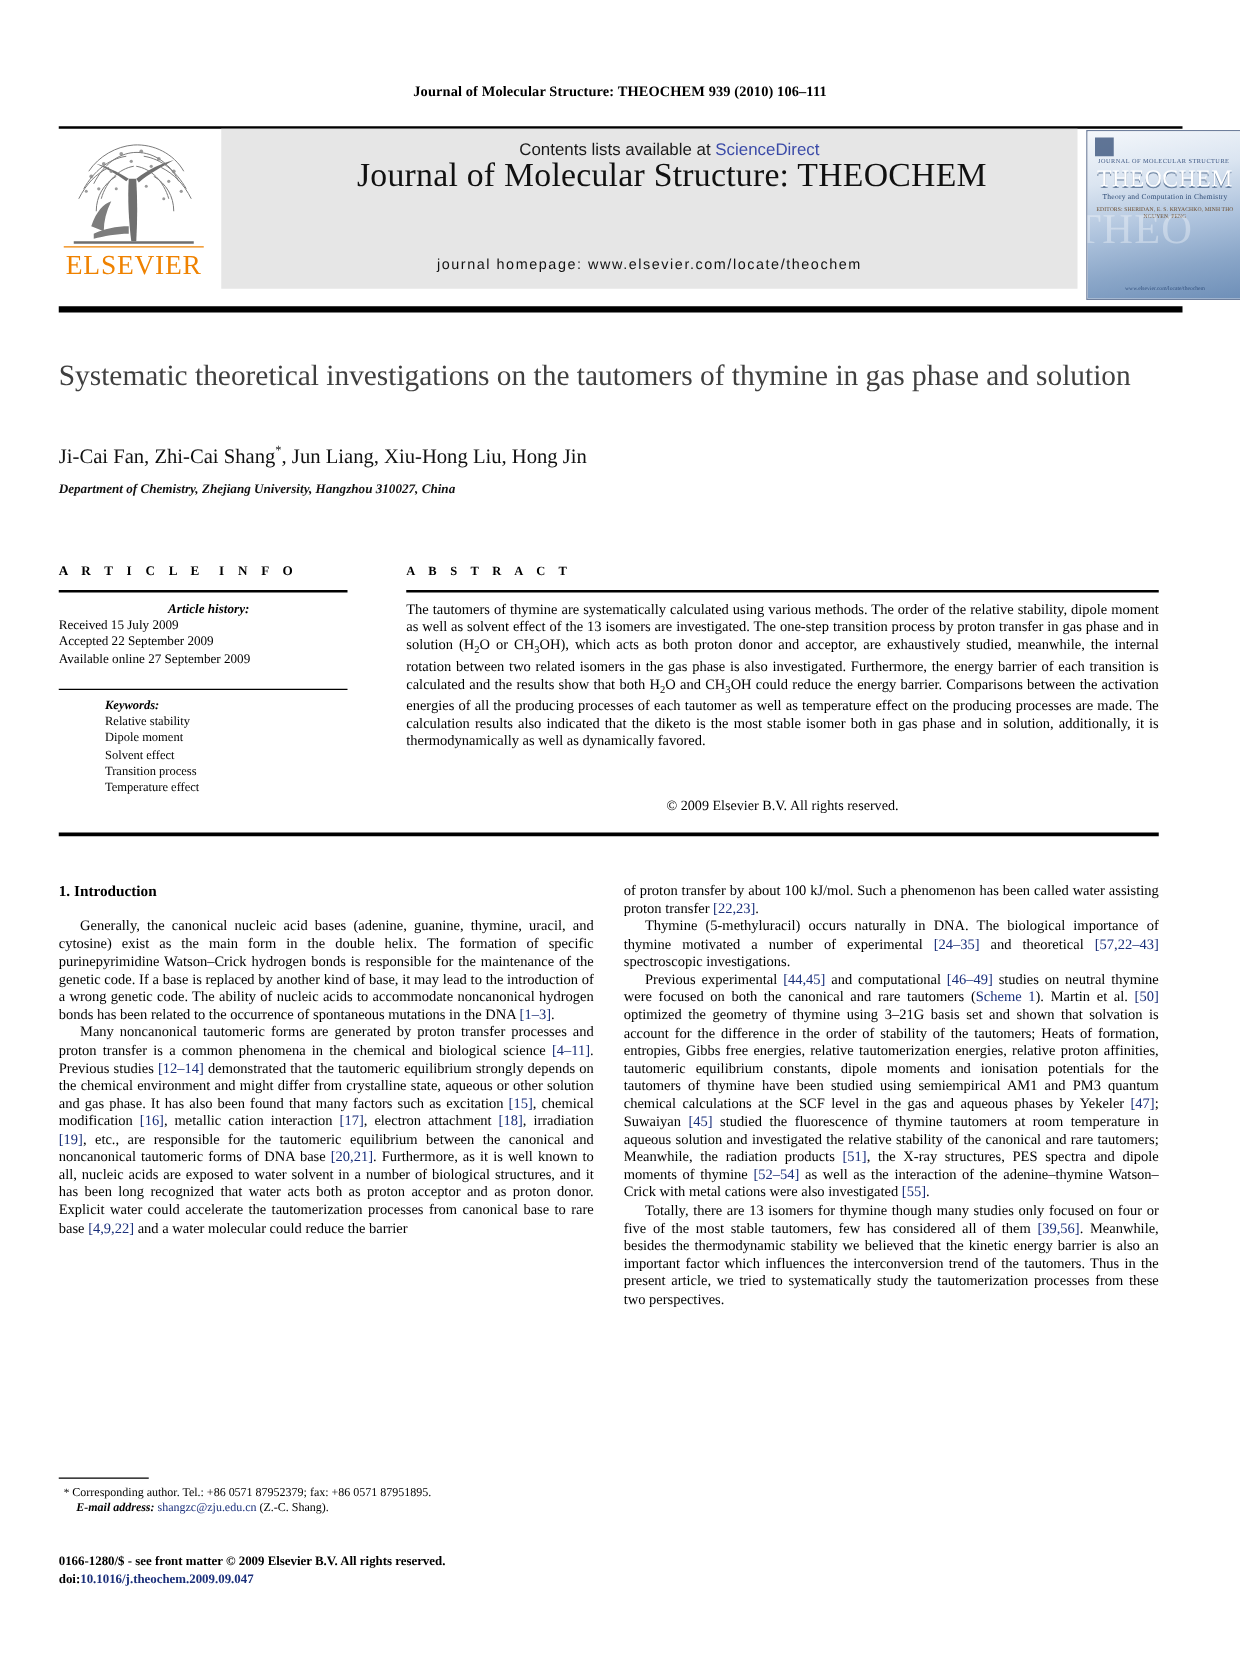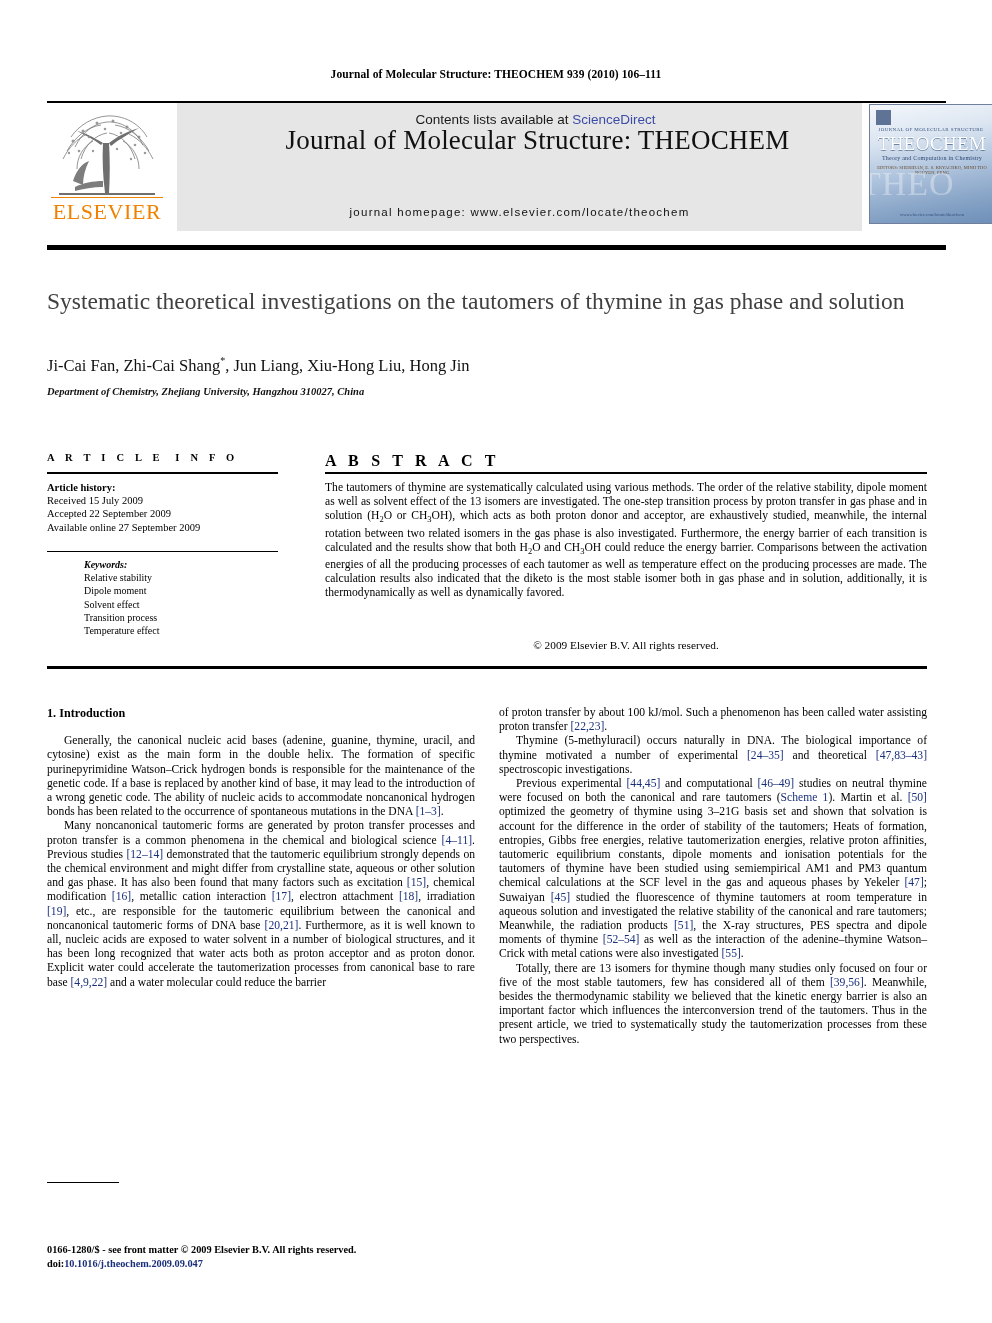--- a/index.html
+++ b/index.html
@@ -116,21 +116,21 @@
     left: 4px; top: 94px;
     width: 112px; height: 1px;
     background: #ef8200;
   }
 
   
   .cover {
     position: absolute;
     left: 822px; top: 1px;
     width: 124px;
-    height: 120px;
+    height: 136px;
     background: #ffffff;
     border: 1px solid #6f7f9c;
     box-sizing: border-box;
     overflow: hidden;
   }
   .cover-inner {
     position: absolute;
     left: 0; top: 0; right: 0; bottom: 0;
     background: linear-gradient(170deg,#f4f7fb 0%,#dbe5f1 28%,#aec3dd 55%,#8aa6c8 78%,#6e8fb8 100%);
   }
@@ -239,21 +239,21 @@
     position: absolute;
     left: 47px; top: 452px;
     font-size: 10.5px;
     font-weight: bold;
     letter-spacing: 4.2px;
   }
   .infohead .gap { letter-spacing: 9px; }
   .abshead {
     position: absolute;
     left: 325px; top: 452px;
-    font-size: 16px;
+    font-size: 10px;
     font-weight: bold;
     letter-spacing: 4.2px;
   }
   .rule-info {
     position: absolute;
     left: 47px; top: 472px;
     width: 231px; height: 1.5px;
     background: #000;
   }
   .rule-abs {
@@ -263,21 +263,21 @@
     background: #000;
   }
 
   .hist {
     position: absolute;
     left: 47px; top: 481px;
     width: 240px;
     font-size: 10.5px;
     line-height: 13.2px;
   }
-  .hist .lbl { font-weight: bold; }
+  .hist .lbl { font-style: italic; font-weight: bold; text-align: center; }
   .rule-kw {
     position: absolute;
     left: 47px; top: 551px;
     width: 231px; height: 1.2px;
     background: #000;
   }
   .kw {
     position: absolute;
     left: 47px; top: 558px;
     width: 240px;
@@ -474,25 +474,34 @@
   <div class="rule-body"></div>
 
   <div class="col left">
     <div class="sec-h">1. Introduction</div>
     <p><span>Generally, the canonical nucleic acid bases (adenine, guanine, thymine, uracil, and cytosine) exist as the main form in the double helix. The formation of specific purinepyrimidine Watson–Crick hydrogen bonds is responsible for the maintenance of the genetic code. If a base is replaced by another kind of base, it may lead to the introduction of a wrong genetic code. The ability of nucleic acids to accommodate noncanonical hydrogen bonds has been related to the occurrence of spontaneous mutations in the DNA </span><span class="ref">[1–3]</span><span>.</span></p>
     <p><span>Many noncanonical tautomeric forms are generated by proton transfer processes and proton transfer is a common phenomena in the chemical and biological science </span><span class="ref">[4–11]</span><span>. Previous studies </span><span class="ref">[12–14]</span><span> demonstrated that the tautomeric equilibrium strongly depends on the chemical environment and might differ from crystalline state, aqueous or other solution and gas phase. It has also been found that many factors such as excitation </span><span class="ref">[15]</span><span>, chemical modification </span><span class="ref">[16]</span><span>, metallic cation interaction </span><span class="ref">[17]</span><span>, electron attachment </span><span class="ref">[18]</span><span>, irradiation </span><span class="ref">[19]</span><span>, etc., are responsible for the tautomeric equilibrium between the canonical and noncanonical tautomeric forms of DNA base </span><span class="ref">[20,21]</span><span>. Furthermore, as it is well known to all, nucleic acids are exposed to water solvent in a number of biological structures, and it has been long recognized that water acts both as proton acceptor and as proton donor. Explicit water could accelerate the tautomerization processes from canonical base to rare base </span><span class="ref">[4,9,22]</span><span> and a water molecular could reduce the barrier</span></p>
   </div>
 
   <div class="col right">
     <p style="text-indent:0"><span>of proton transfer by about 100 kJ/mol. Such a phenomenon has been called water assisting proton transfer </span><span class="ref">[22,23]</span><span>.</span></p>
-    <p><span>Thymine (5-methyluracil) occurs naturally in DNA. The biological importance of thymine motivated a number of experimental </span><span class="ref">[24–35]</span><span> and theoretical </span><span class="ref">[47,83–43]</span><span> spectroscopic investigations.</span></p>
+    <p><span>Thymine (5-methyluracil) occurs naturally in DNA. The biological importance of thymine motivated a number of experimental </span><span class="ref">[24–35]</span><span> and theoretical </span><span class="ref">[57,22–43]</span><span> spectroscopic investigations.</span></p>
     <p><span>Previous experimental </span><span class="ref">[44,45]</span><span> and computational </span><span class="ref">[46–49]</span><span> studies on neutral thymine were focused on both the canonical and rare tautomers (</span><span class="ref" style="color:#1a2f7a">Scheme 1</span><span>). Martin et al. </span><span class="ref">[50]</span><span> optimized the geometry of thymine using 3–21G basis set and shown that solvation is account for the difference in the order of stability of the tautomers; Heats of formation, entropies, Gibbs free energies, relative tautomerization energies, relative proton affinities, tautomeric equilibrium constants, dipole moments and ionisation potentials for the tautomers of thymine have been studied using semiempirical AM1 and PM3 quantum chemical calculations at the SCF level in the gas and aqueous phases by Yekeler </span><span class="ref">[47]</span><span>; Suwaiyan </span><span class="ref">[45]</span><span> studied the fluorescence of thymine tautomers at room temperature in aqueous solution and investigated the relative stability of the canonical and rare tautomers; Meanwhile, the radiation products </span><span class="ref">[51]</span><span>, the X-ray structures, PES spectra and dipole moments of thymine </span><span class="ref">[52–54]</span><span> as well as the interaction of the adenine–thymine Watson–Crick with metal cations were also investigated </span><span class="ref">[55]</span><span>.</span></p>
     <p><span>Totally, there are 13 isomers for thymine though many studies only focused on four or five of the most stable tautomers, few has considered all of them </span><span class="ref">[39,56]</span><span>. Meanwhile, besides the thermodynamic stability we believed that the kinetic energy barrier is also an important factor which influences the interconversion trend of the tautomers. Thus in the present article, we tried to systematically study the tautomerization processes from these two perspectives.</span></p>
   </div>
 
   <div class="fn-rule"></div>
+  <div class="footnote">
+    <div style="padding-left:14px;text-indent:-10px">
+      <span class="star">*</span><span> Corresponding author. Tel.: +86 0571 87952379; fax: +86 0571 87951895.</span>
+    </div>
+    <div style="padding-left:14px">
+      <span class="em">E-mail address:</span>
+      <span class="mail">shangzc@zju.edu.cn</span><span> (Z.-C. Shang).</span>
+    </div>
+  </div>
 
   <div class="imprint">
     <div>0166-1280/$ - see front matter © 2009 Elsevier B.V. All rights reserved.</div>
     <div><span>doi:</span><span class="doi">10.1016/j.theochem.2009.09.047</span></div>
   </div>
 
 </div>
 
 </body></html>

